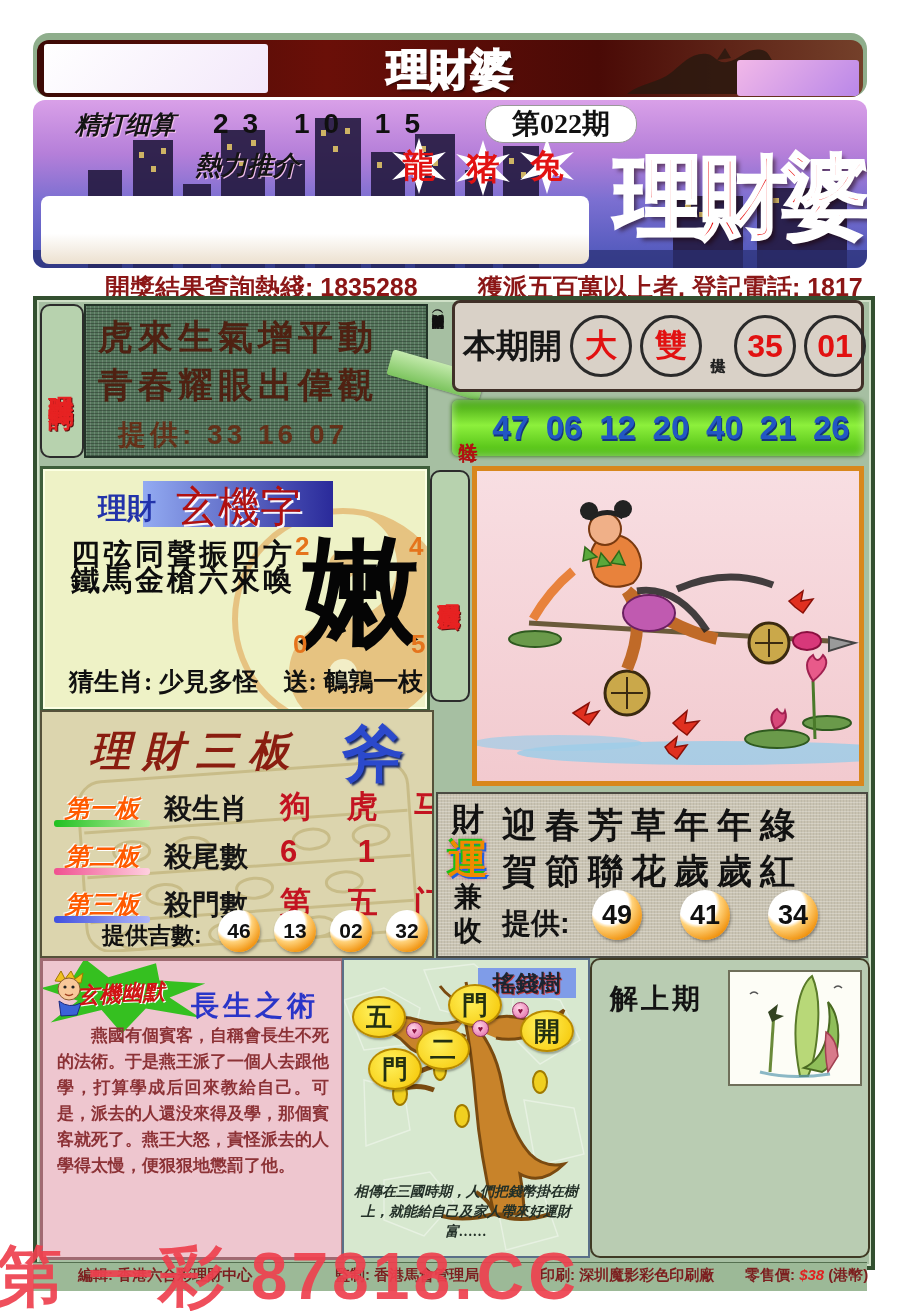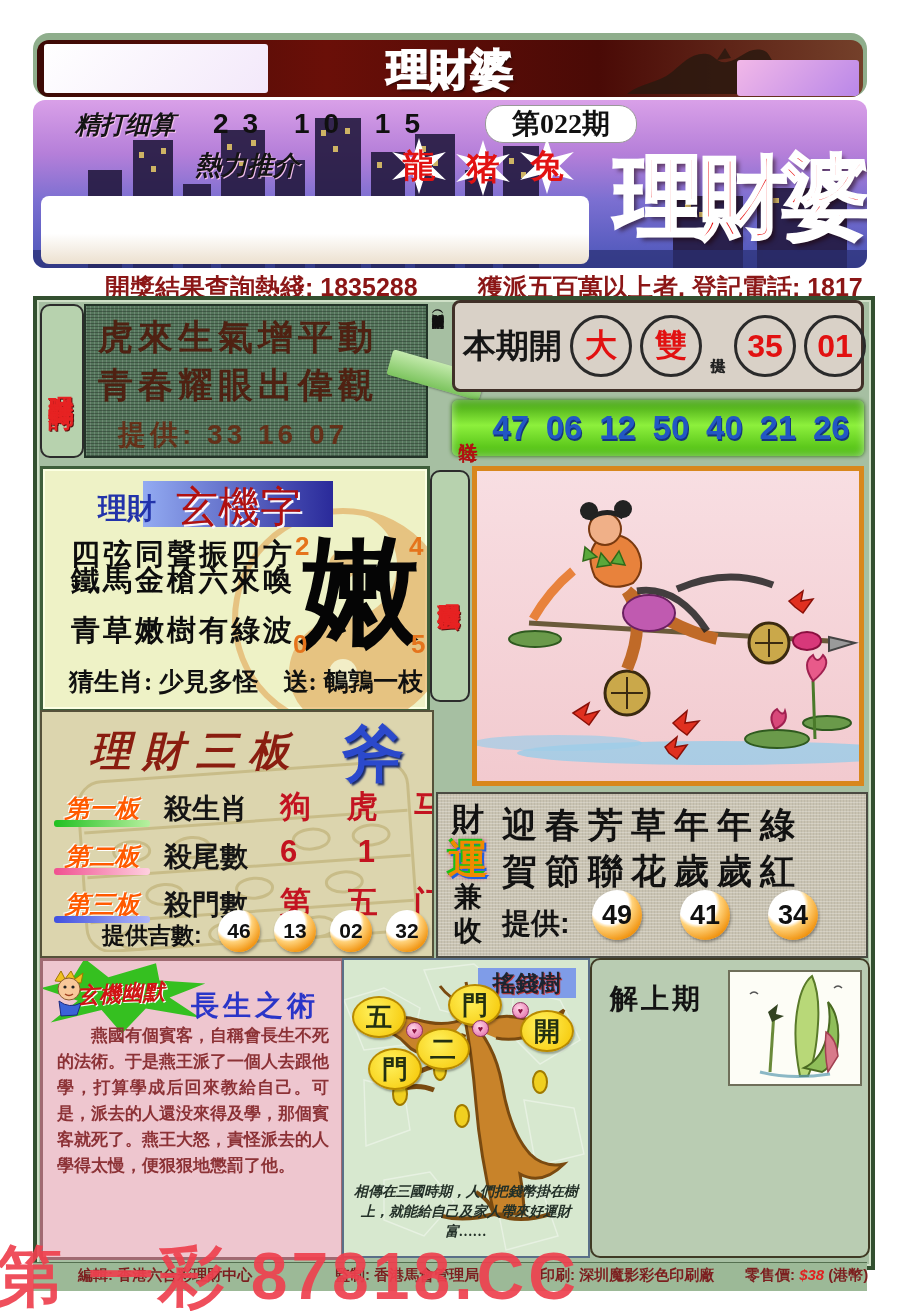--- a/index.html
+++ b/index.html
@@ -223,39 +223,38 @@
     <span id="benqi-provide">提供</span>
     <div class="circle">35</div>
     <div class="circle">01</div>
   </div>
 
   <div class="abs" id="tesong">
     <span id="tesong-label">特送</span>
     <span class="tesong-num">47</span>
     <span class="tesong-num">06</span>
     <span class="tesong-num">12</span>
-    <span class="tesong-num">50</span>
+    <span class="tesong-num">20</span>
     <span class="tesong-num">40</span>
     <span class="tesong-num">21</span>
     <span class="tesong-num">26</span>
   </div>
 
   <div class="abs" id="xjz">
     <svg class="abs" style="left:150px;top:30px;" width="260" height="240" viewBox="0 0 260 240" opacity="0.5">
       <circle cx="150" cy="120" r="108" fill="none" stroke="#e0953f" stroke-width="6"></circle>
       <path d="M150,12 a108,108 0 0 1 0,216 a54,54 0 0 1 0,-108 a54,54 0 0 0 0,-108 Z" fill="#e0953f"></path>
       <circle cx="150" cy="66" r="14" fill="#e0953f"></circle>
         <circle cx="150" cy="174" r="14" fill="#f6ecc8"></circle>
     </svg>
     <div class="abs" id="xjz-band"></div>
     <span class="abs serif" id="xjz-prefix">理財</span>
     <span class="abs serif" id="xjz-title">玄機字</span>
     <span class="abs serif xjz-poem" style="top:66px;">四弦同聲振四方</span>
     <span class="abs serif xjz-poem" style="top:92px;">鐵馬金槍六來喚</span>
-    <span class="abs serif xjz-poem" style="top:142px;">青草嫩樹有綠波</span>
     <span class="abs serif" id="xjz-big">嫩</span>
     <span class="abs xjz-corner" style="left:252px;top:62px;">2</span>
     <span class="abs xjz-corner" style="left:366px;top:62px;">4</span>
     <span class="abs xjz-corner" style="left:250px;top:160px;">0</span>
     <span class="abs xjz-corner" style="left:368px;top:160px;">5</span>
     <span class="abs serif" id="xjz-hint">猜生肖: 少見多怪　送: 鵪鶉一枝</span>
   </div>
 
   <div class="abs vlabel" id="xjt-label">理財玄機圖</div>
 

